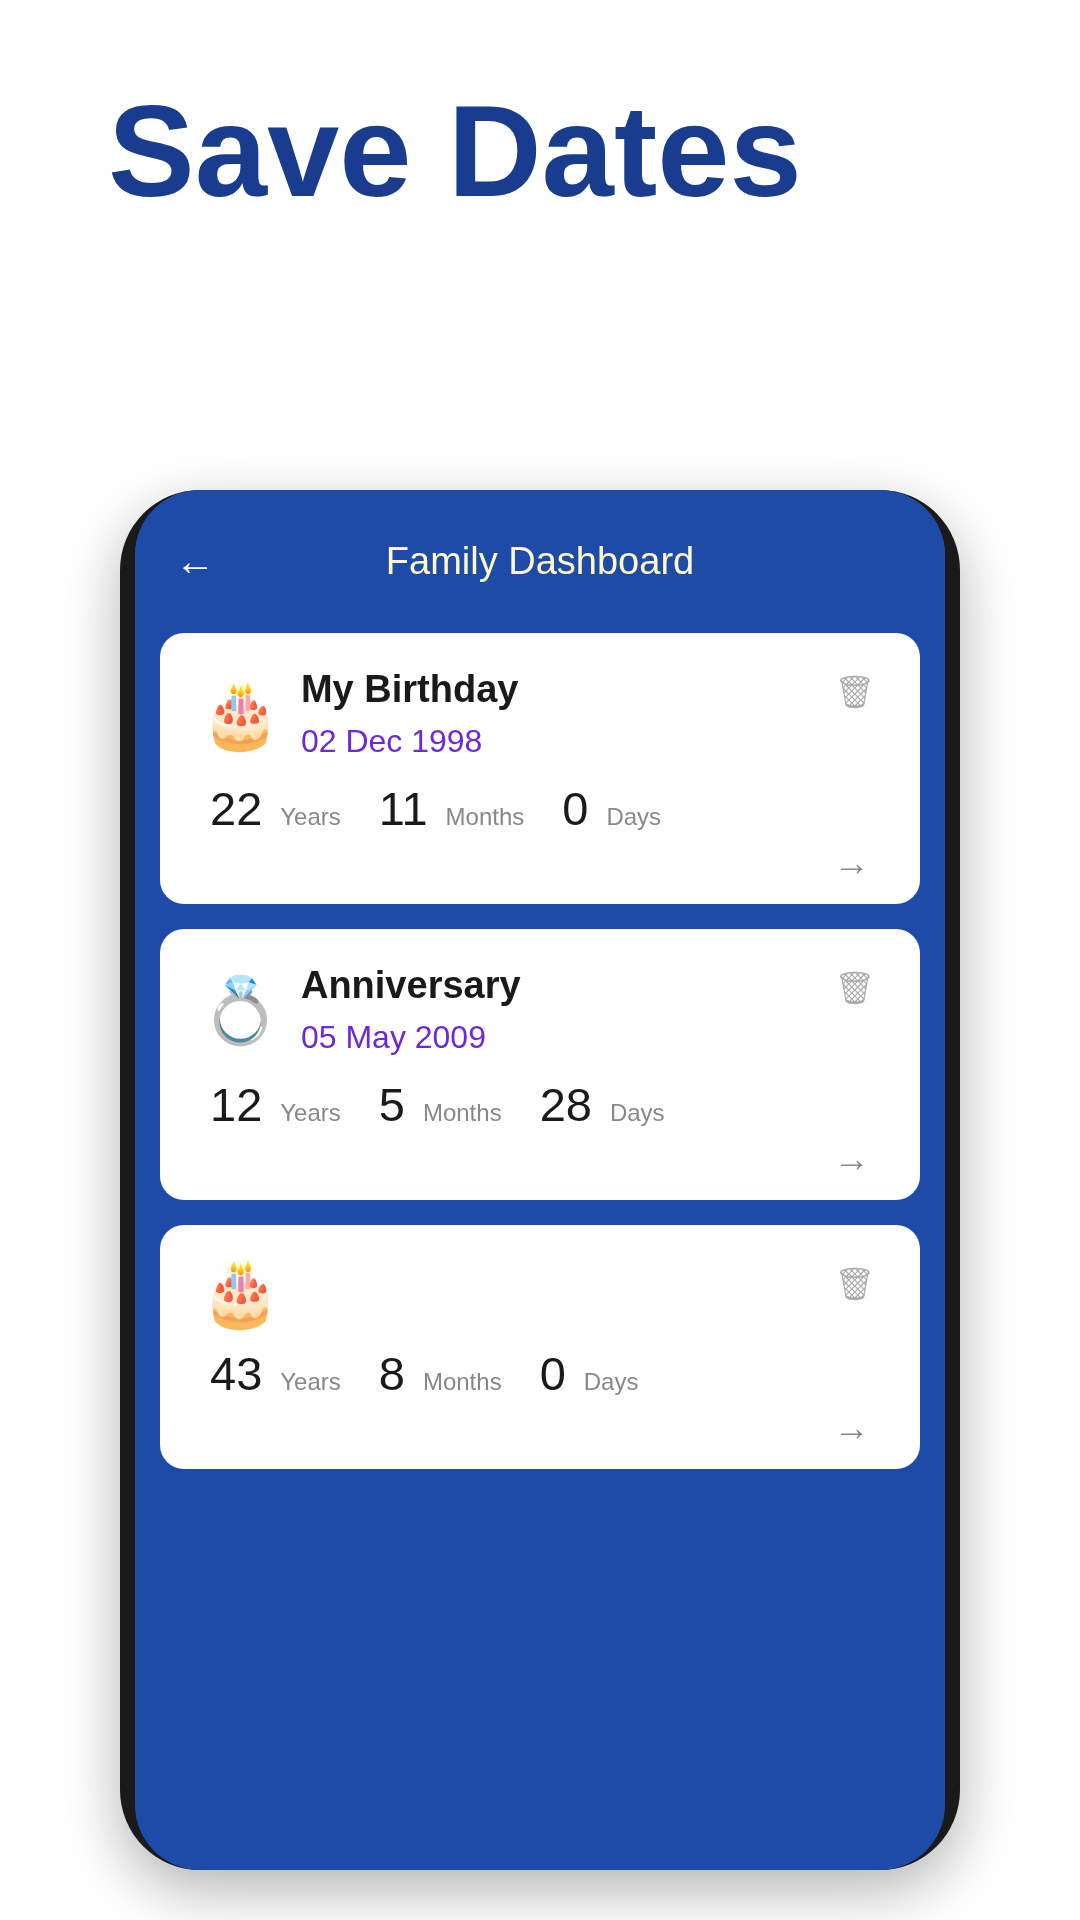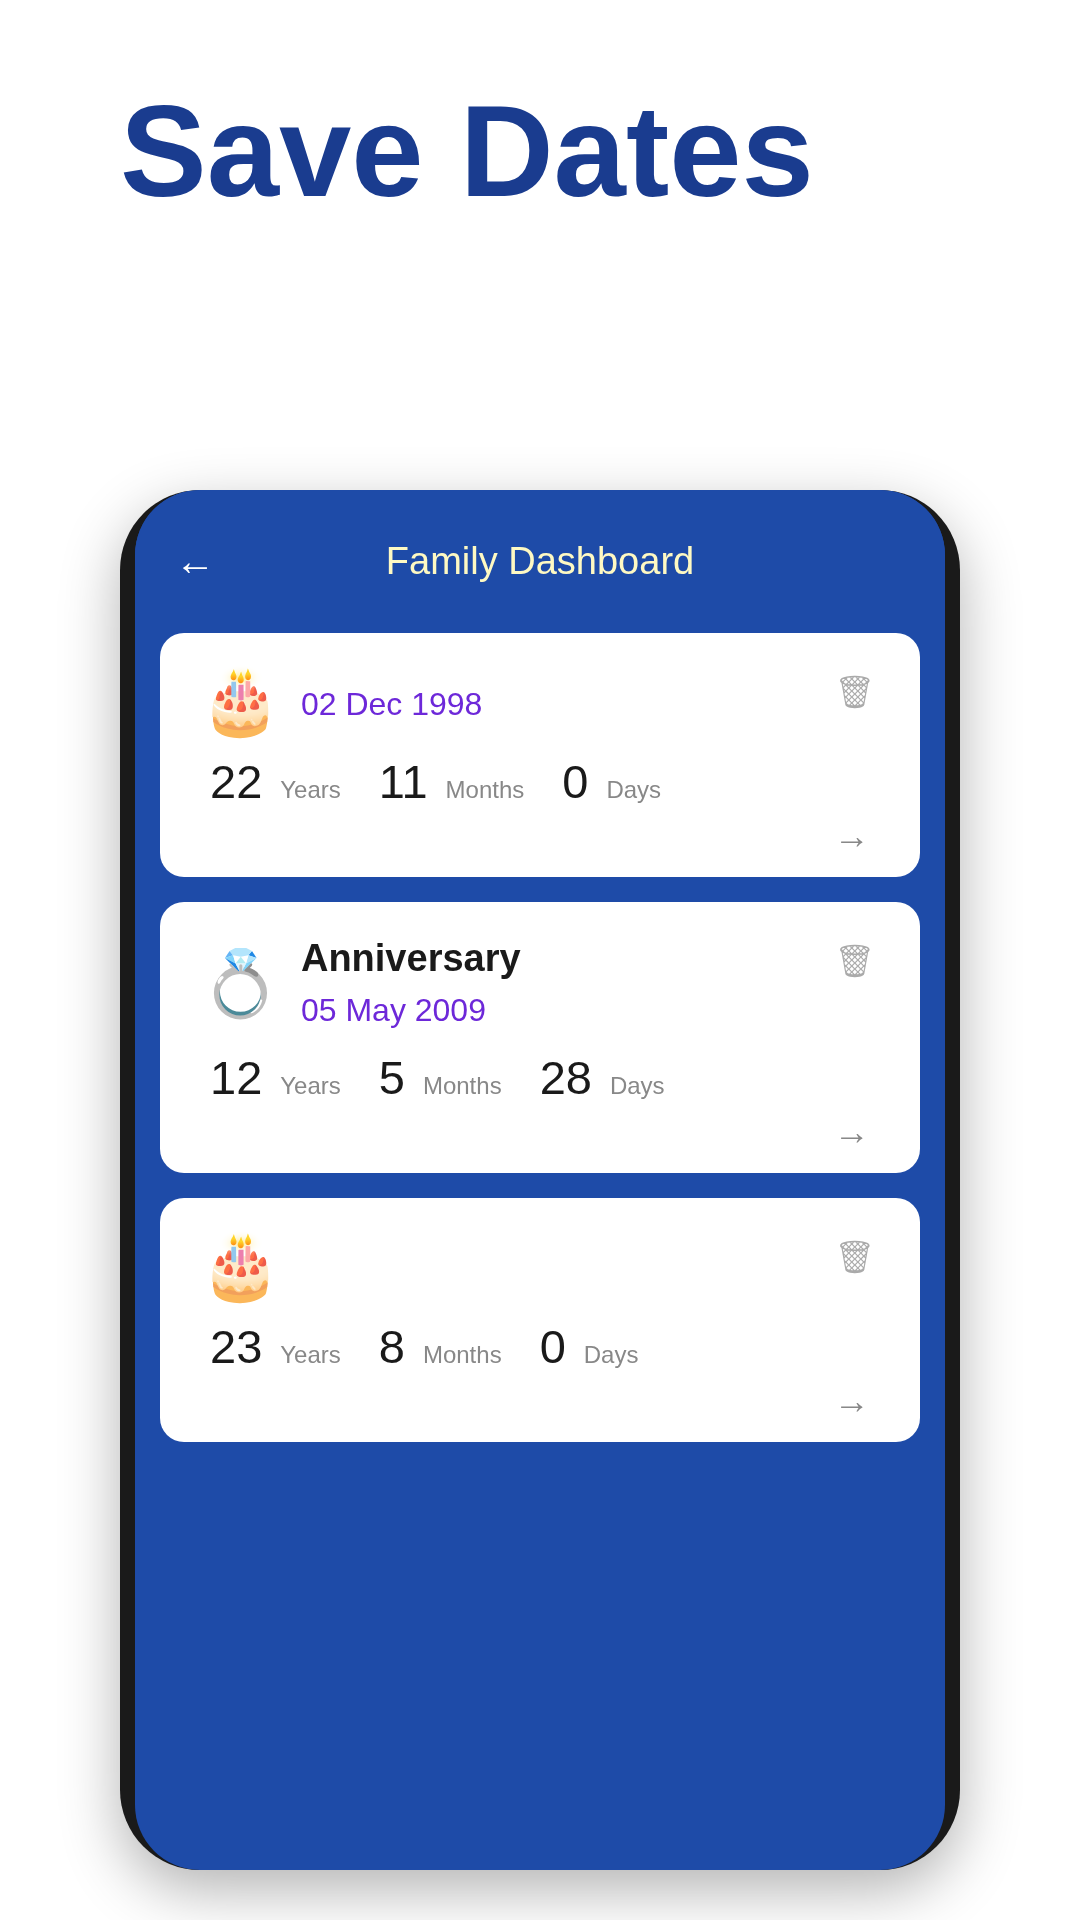--- a/index.html
+++ b/index.html
@@ -8,21 +8,21 @@
       width: 1080px;
       height: 1920px;
       background: #ffffff;
       font-family: 'Segoe UI', Arial, sans-serif;
       overflow: hidden;
     }
 
     .page-title {
       position: absolute;
       top: 80px;
-      left: 120px;
+      left: 108px;
       font-size: 130px;
       font-weight: 900;
       color: #1a3c8f;
       line-height: 1.1;
     }
 
     .phone-container {
       position: absolute;
       top: 490px;
       left: 120px;
@@ -170,20 +170,21 @@
       <span class="header-title">Family Dashboard</span>
     </div>
 
     <div class="cards-container">
 
       <div class="event-card">
         <div class="card-header">
           <div class="card-info">
             <span class="card-emoji">🎂</span>
             <div class="card-text-group">
+              <span class="card-title">My Birthday</span>
               <span class="card-date">02 Dec 1998</span>
             </div>
           </div>
           <span class="delete-icon">🗑</span>
         </div>
         <div class="card-stats">
           <span class="stat-number">22</span>
           <span class="stat-label">Years</span>
           <span class="stat-number">11</span>
           <span class="stat-label">Months</span>
@@ -216,21 +217,21 @@
       </div>
 
       <div class="event-card">
         <div class="card-header">
           <div class="card-info">
             <span class="card-emoji">🎂</span>
           </div>
           <span class="delete-icon">🗑</span>
         </div>
         <div class="card-stats">
-          <span class="stat-number">23</span>
+          <span class="stat-number">43</span>
           <span class="stat-label">Years</span>
           <span class="stat-number">8</span>
           <span class="stat-label">Months</span>
           <span class="stat-number">0</span>
           <span class="stat-label">Days</span>
         </div>
         <div class="card-arrow">→</div>
       </div>
 
     </div>

